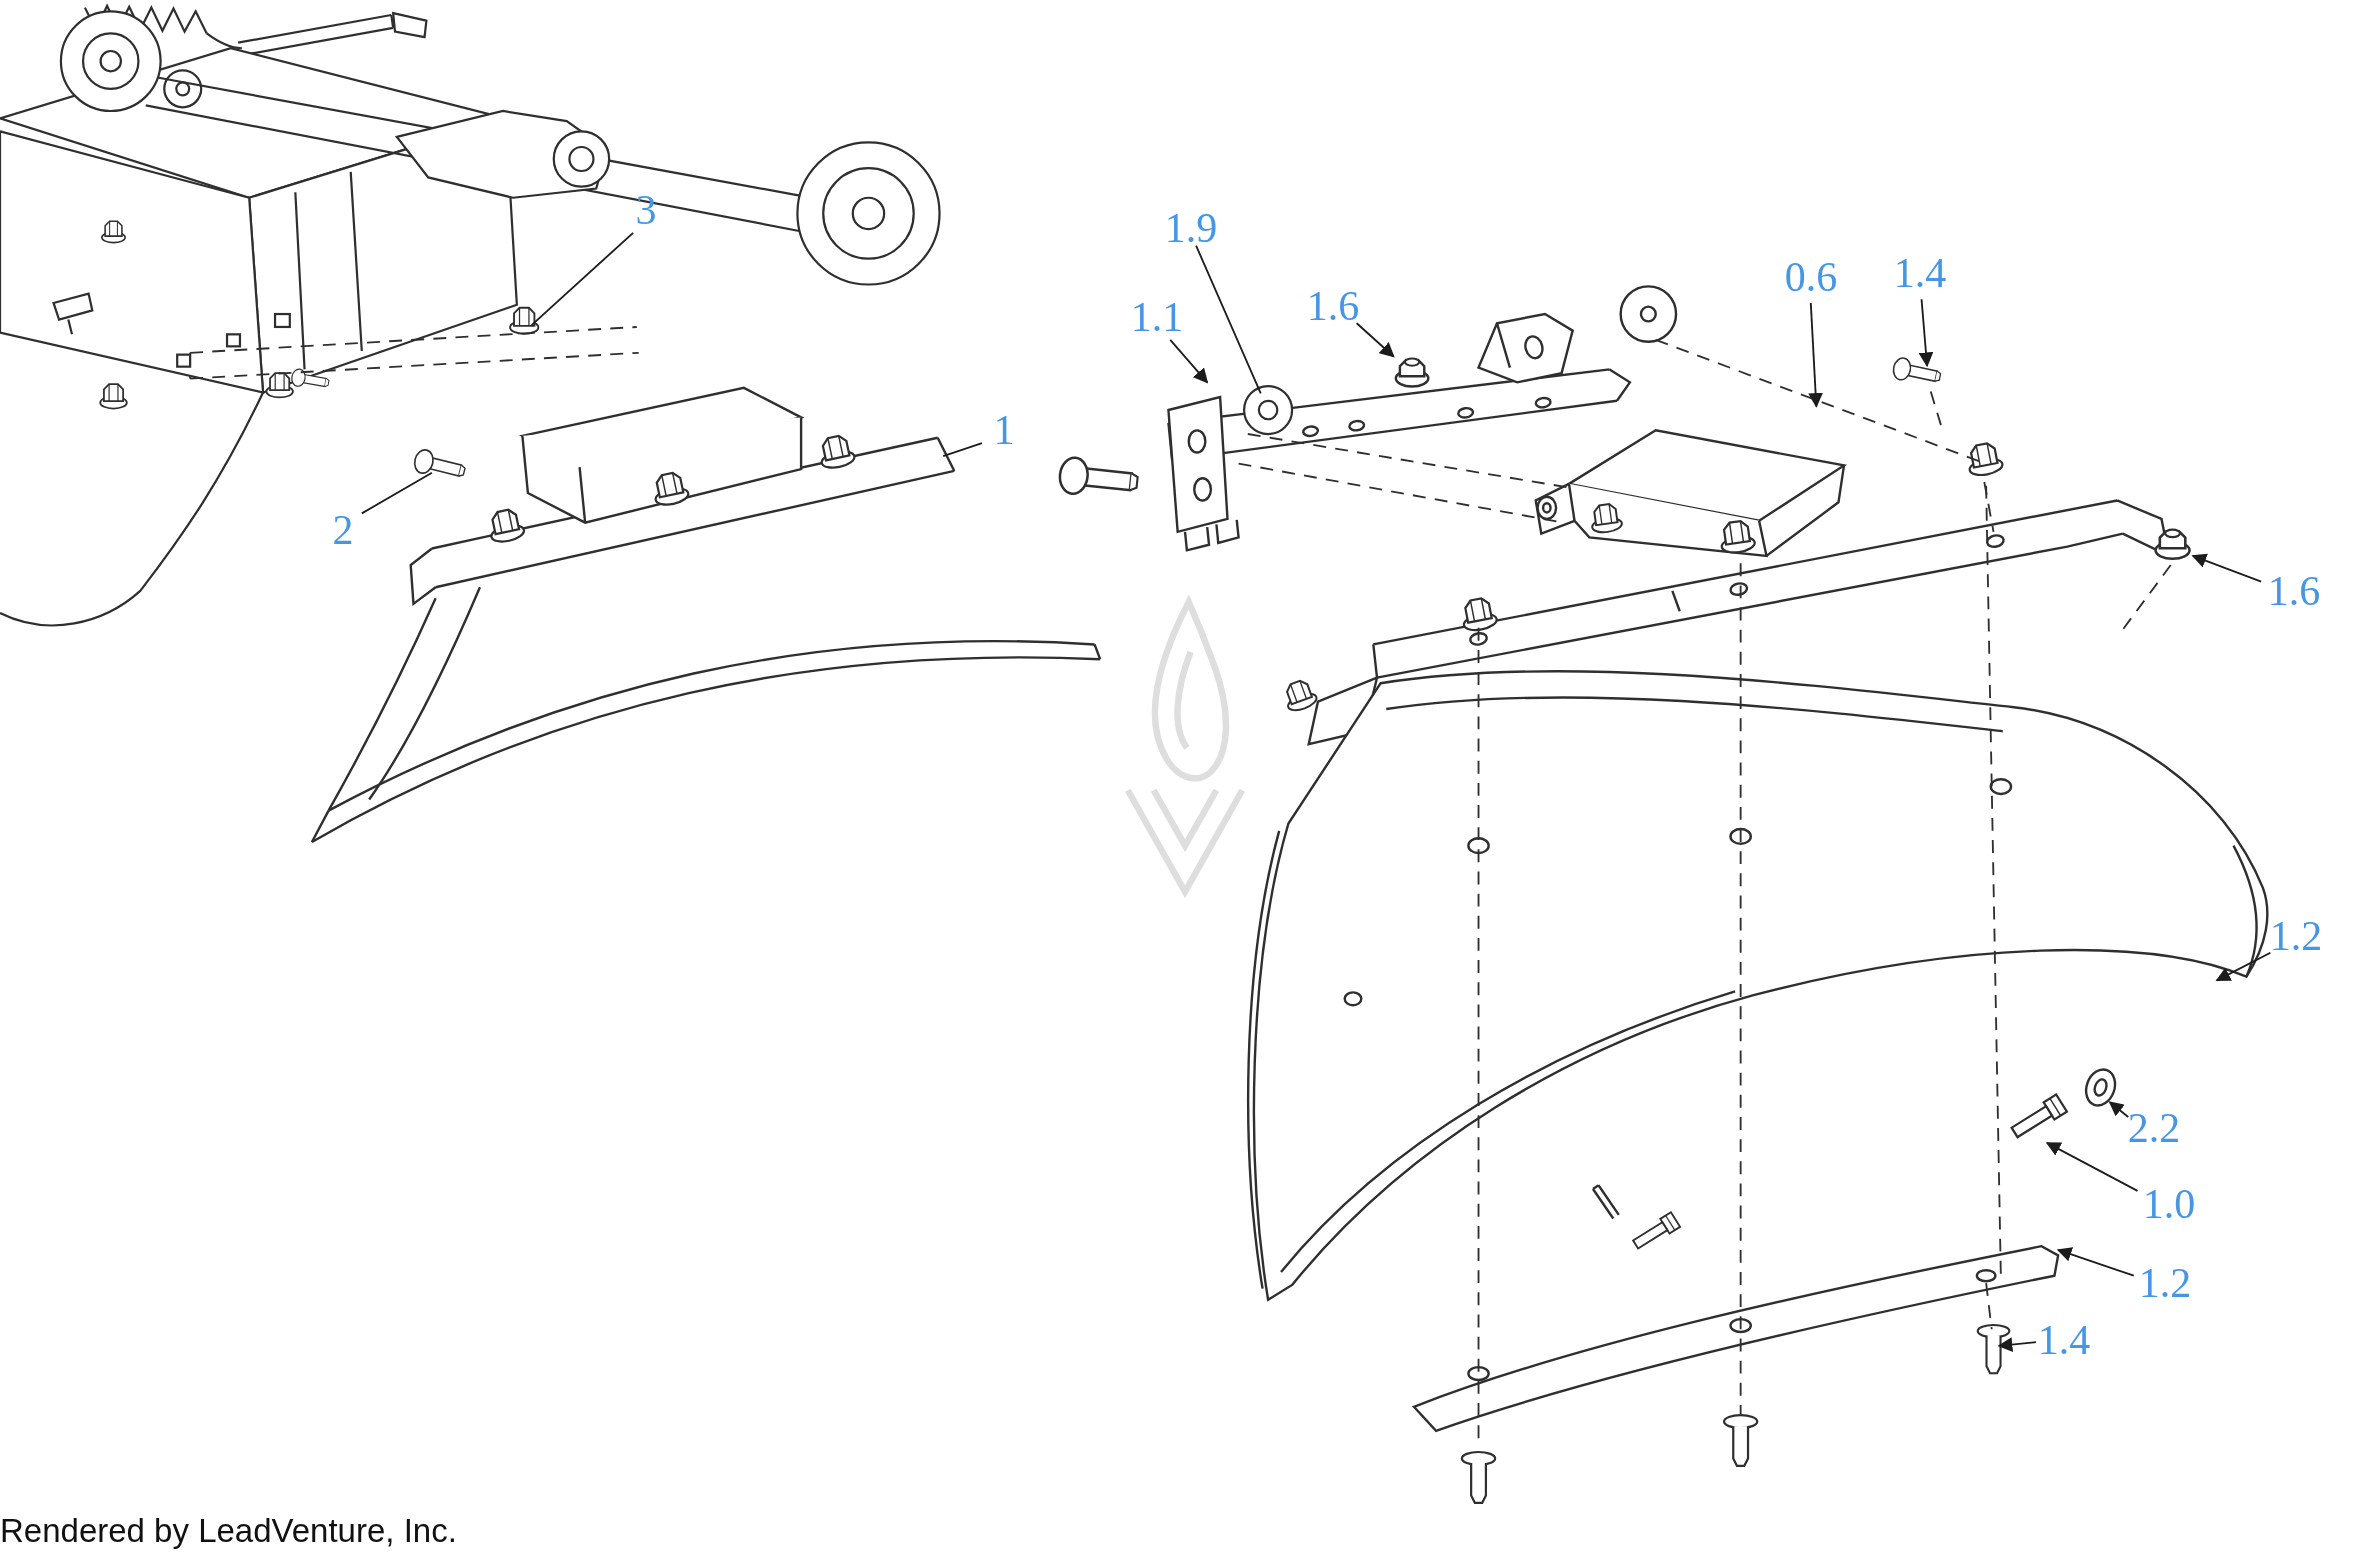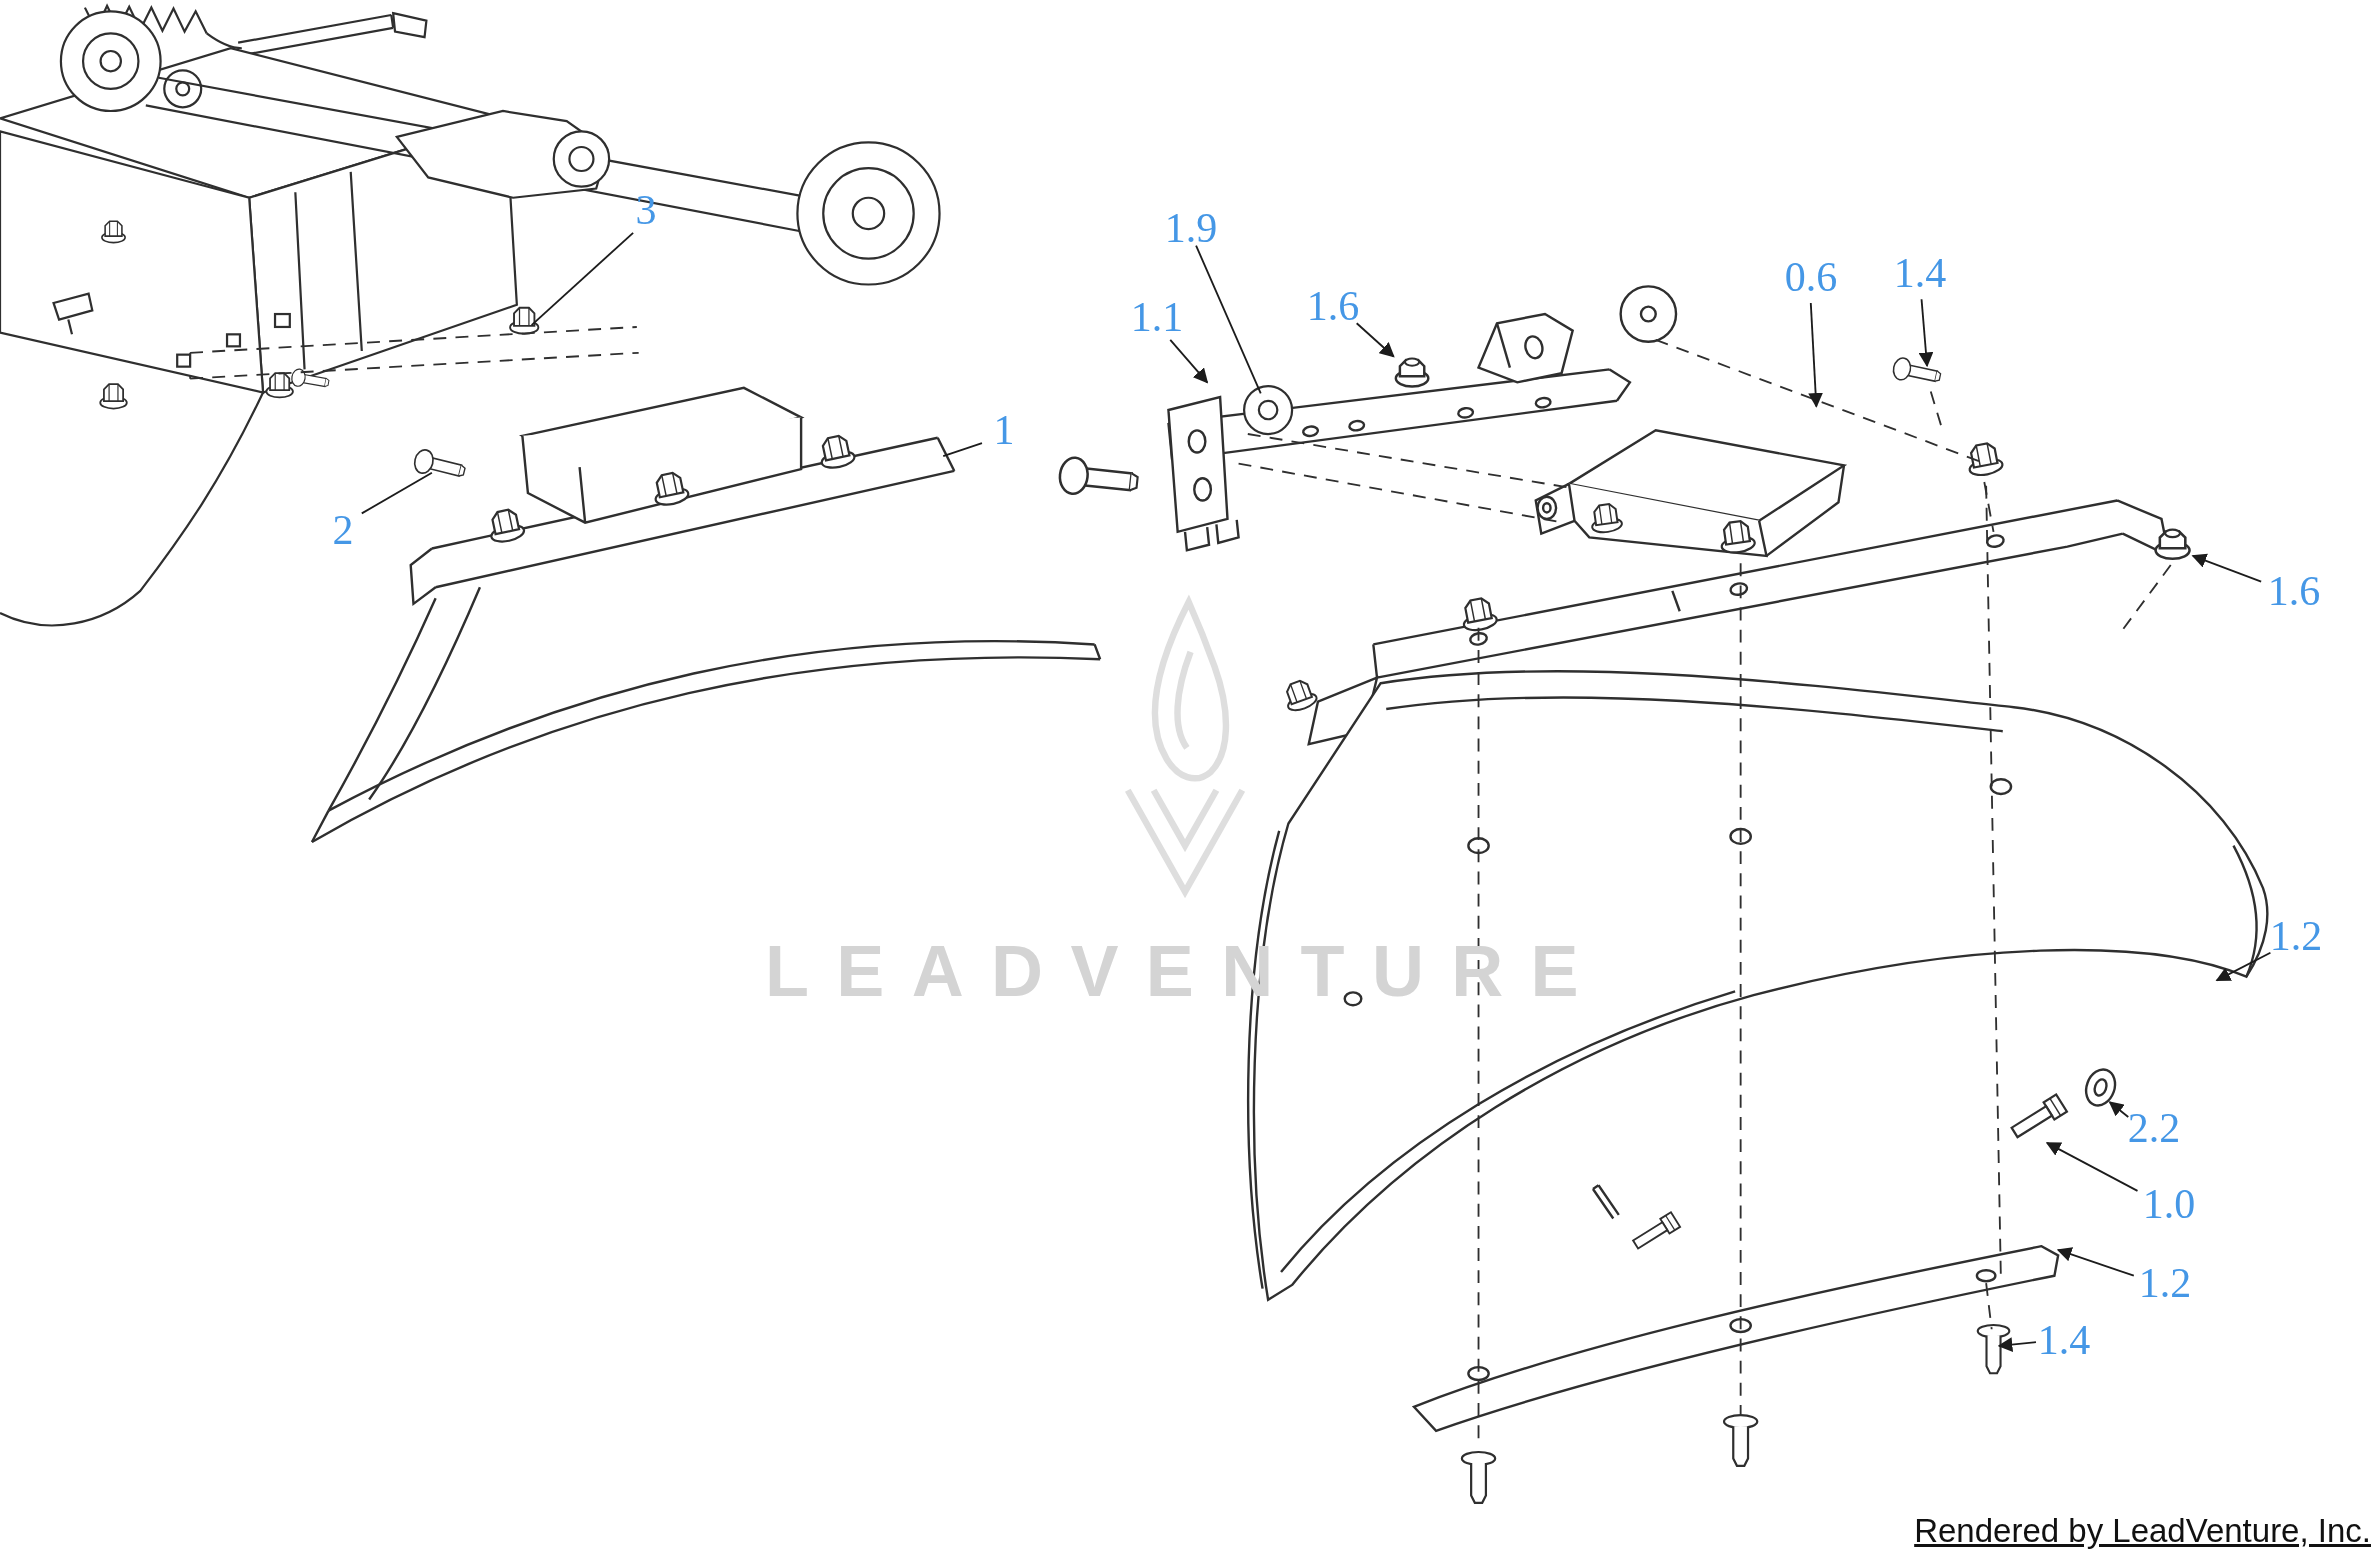--- a/index.html
+++ b/index.html
@@ -25,24 +25,23 @@
     font-weight:700;
     font-size:72px;
     letter-spacing:0.38em;
     color:#d4d4d4;
     pointer-events:none;
     white-space:nowrap;
   }
   .footer{
     position:absolute;
     left:0; right:0; top:1512px;
-    text-align:right;
+    text-align:left;
     font-size:33px;
     color:#111111;
-    text-decoration:underline;
   }
 </style>
 </head>
 <body>
 
 <div class="stage">
 
 <svg class="diagram" width="2371" height="1563" viewBox="0 0 2569 1693" xmlns="http://www.w3.org/2000/svg">
   <defs>
     <marker id="arr" viewBox="0 0 10 10" refX="9" refY="5" markerWidth="8" markerHeight="8" orient="auto-start-reverse">
@@ -224,21 +223,20 @@
     <path d="M2082,324 L2088,396" marker-end="url(#arr)"></path>
     <path d="M2450,630 L2376,602" marker-end="url(#arr)"></path>
     <path d="M2460,1032 L2402,1062" marker-end="url(#arr)"></path>
     <path d="M2306,1210 L2286,1194" marker-end="url(#arr)"></path>
     <path d="M2316,1290 L2218,1238" marker-end="url(#arr)"></path>
     <path d="M2312,1382 L2230,1354" marker-end="url(#arr)"></path>
     <path d="M2206,1454 L2166,1458" marker-end="url(#arr)"></path>
   </g>
 </svg>
 
-<div class="watermark">LEADVENTURE</div>
 
 <span class="callout" style="left:646px;top:210px">3</span>
 <span class="callout" style="left:343px;top:530px">2</span>
 <span class="callout" style="left:1004px;top:430px">1</span>
 <span class="callout" style="left:1191px;top:228px">1.9</span>
 <span class="callout" style="left:1157px;top:317px">1.1</span>
 <span class="callout" style="left:1333px;top:306px">1.6</span>
 <span class="callout" style="left:1811px;top:277px">0.6</span>
 <span class="callout" style="left:1920px;top:273px">1.4</span>
 <span class="callout" style="left:2294px;top:591px">1.6</span>

